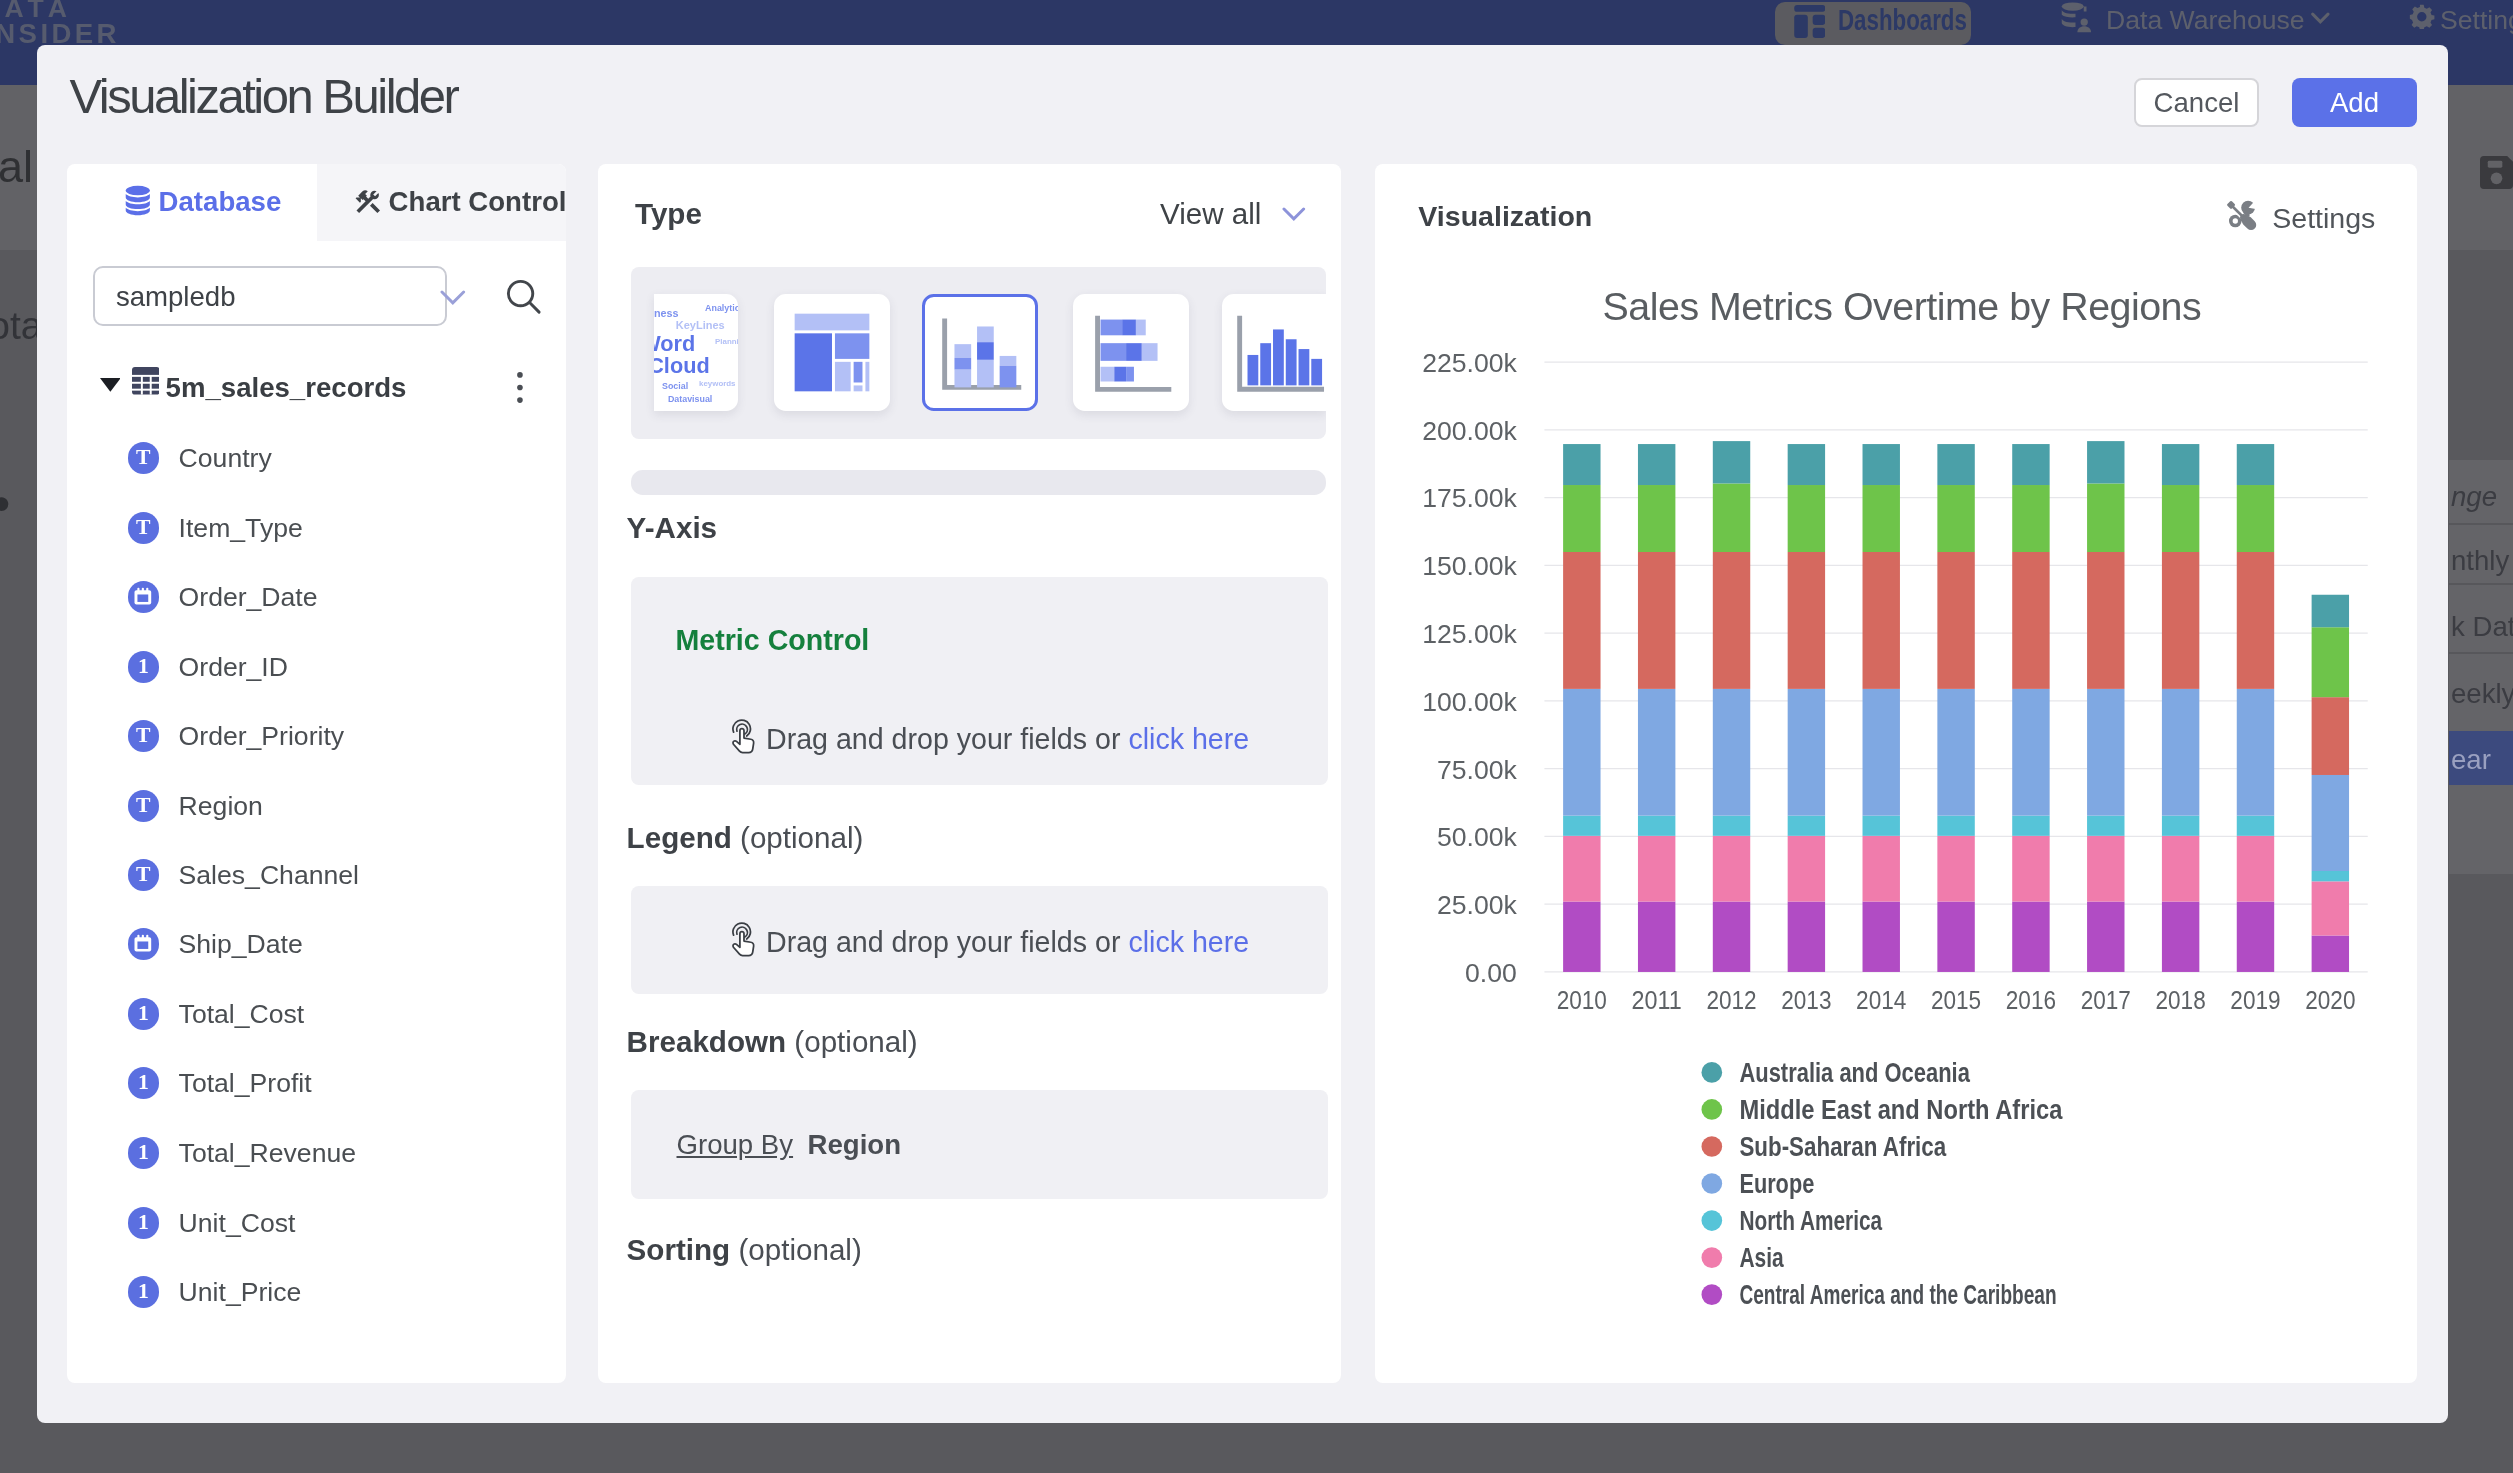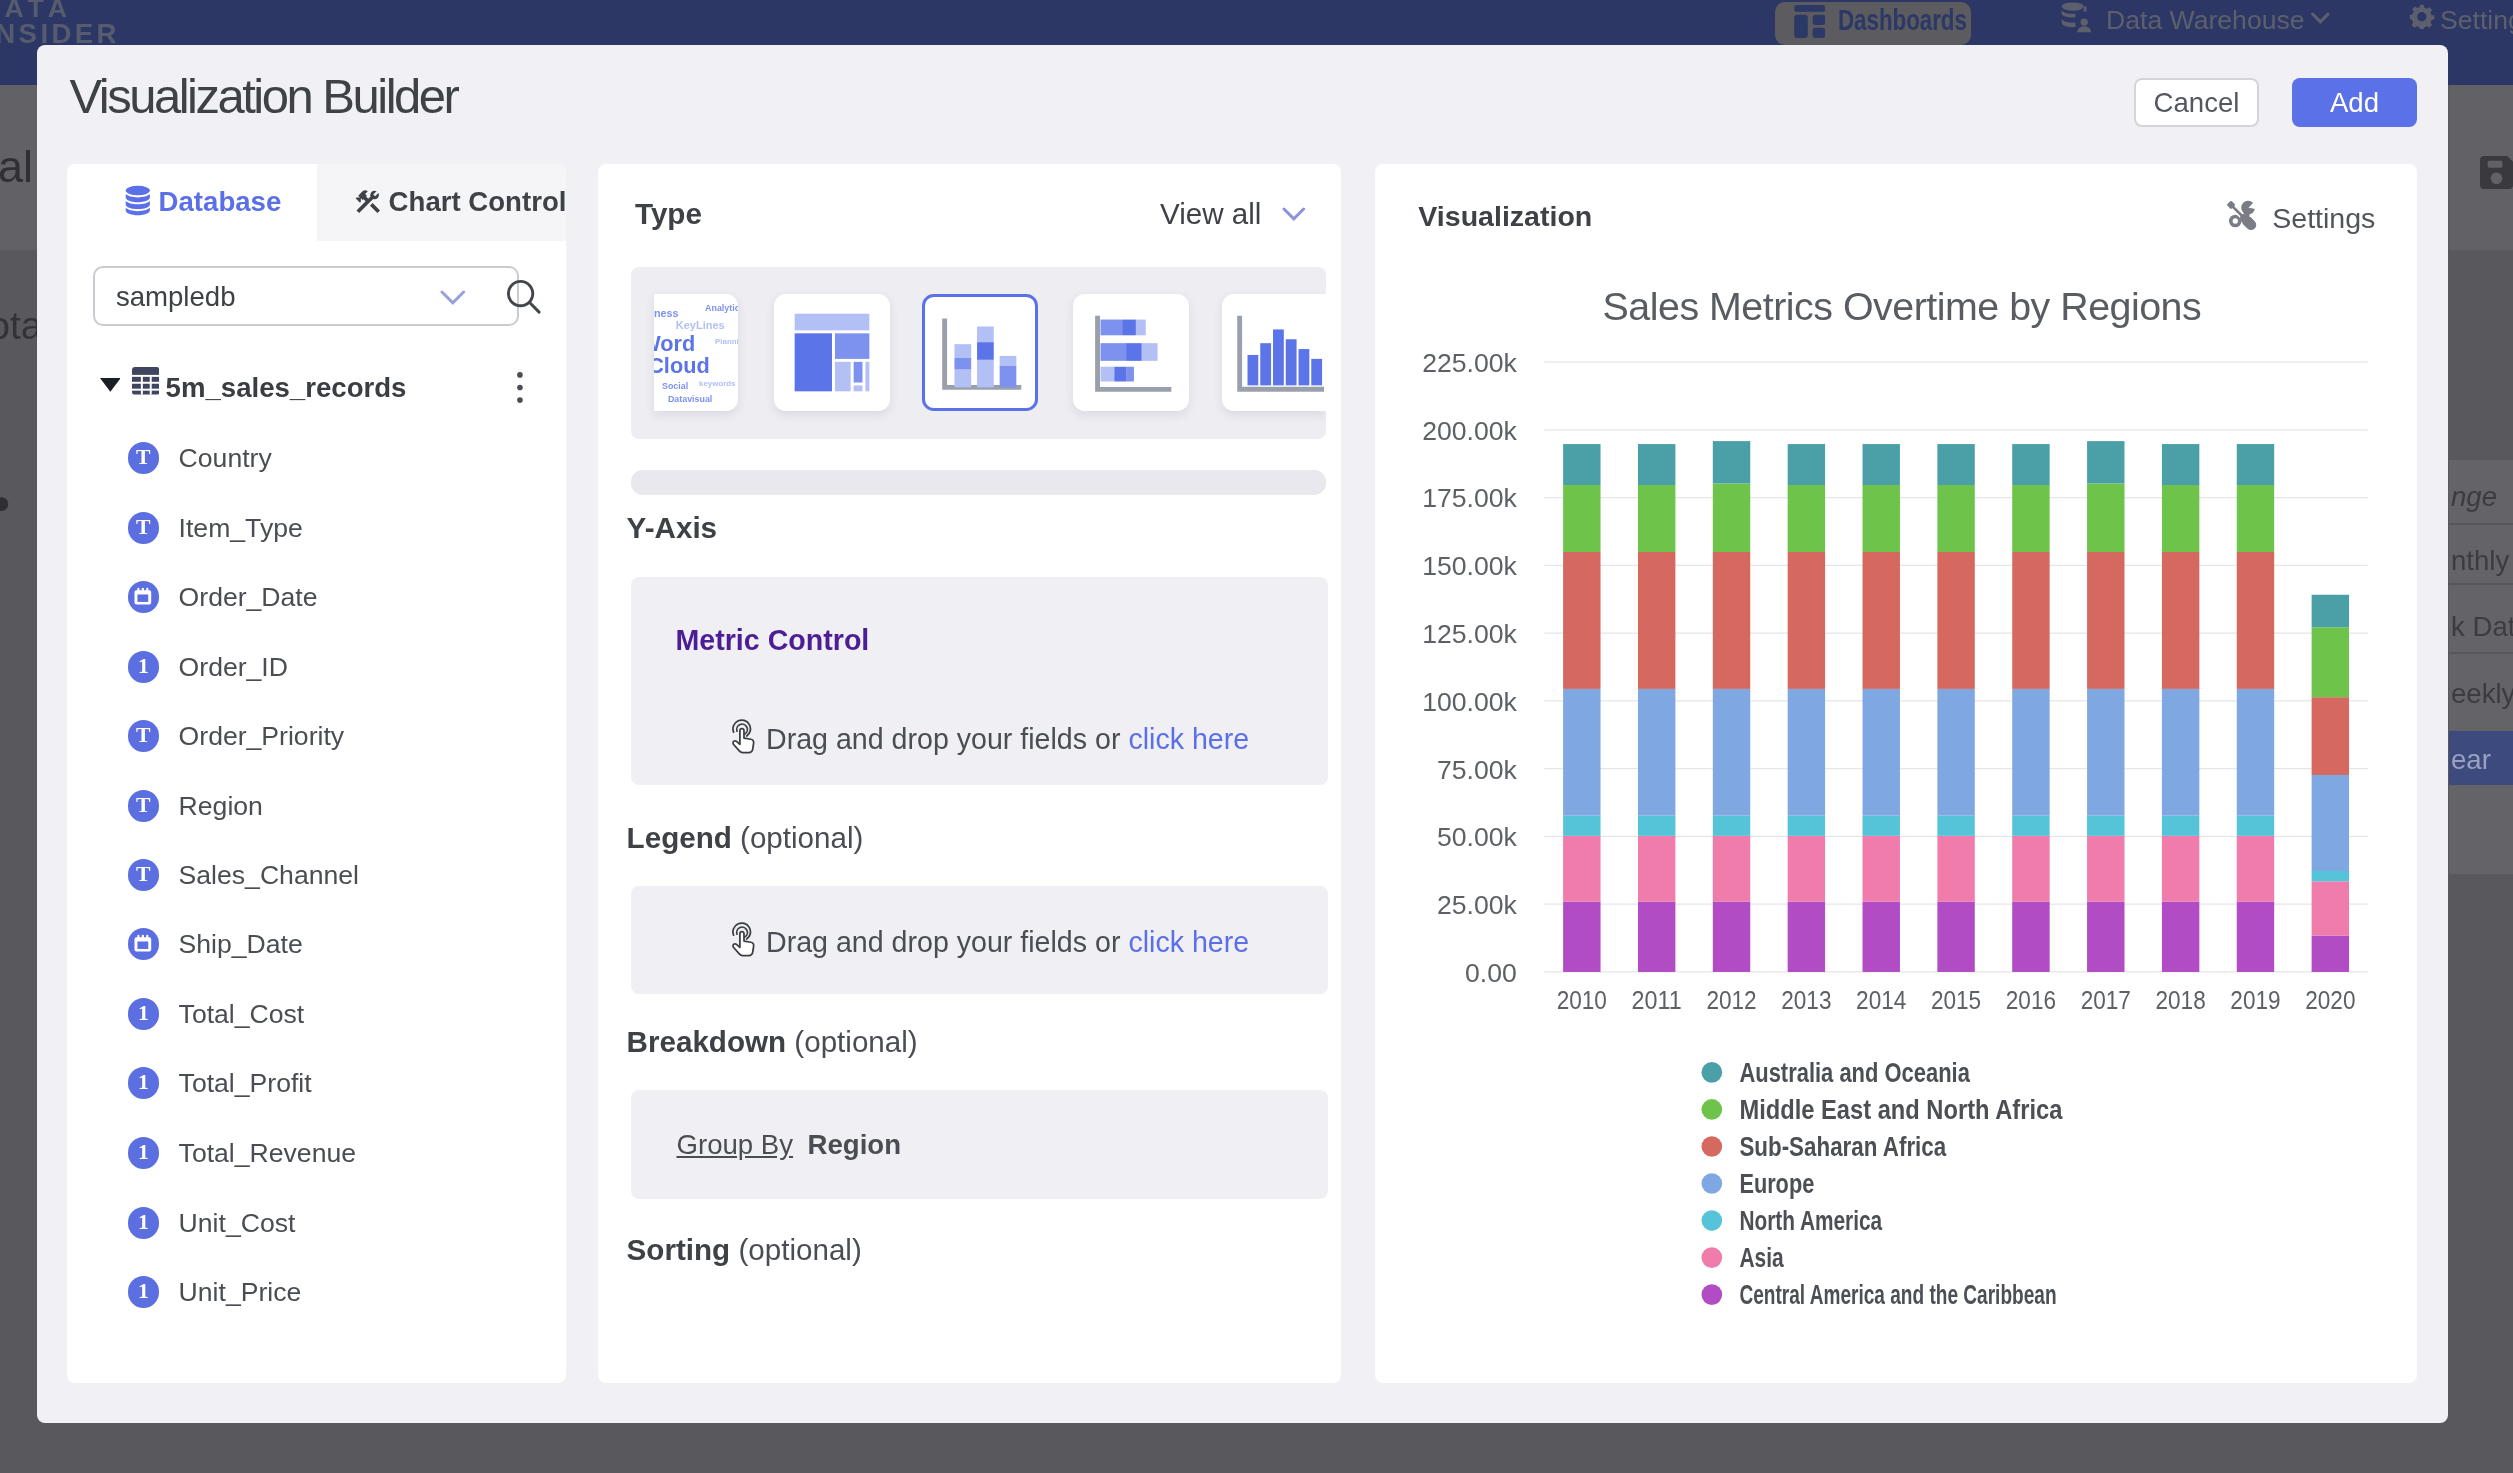--- a/index.html
+++ b/index.html
@@ -37,21 +37,21 @@
 .card { position:absolute; top:119px; height:1219px; background:#fff; border-radius:7.9px; }
 #card-left { left:29.6px; width:499px; }
 #card-mid { left:561px; width:743px; }
 #card-right { left:1338px; width:1042px; }
 
 
 #cctab { position:absolute; left:250px; top:0; width:249px; height:77px; background:#f5f5f8; border-radius:0 7.9px 0 0; }
 .tabtxt { position:absolute; font-size:27.6px; font-weight:bold; top:21.7px; white-space:nowrap; }
 #tab-db { left:92px; color:#5b6fe8; }
 #tab-cc { left:322px; color:#3e4247; }
-#selbox { position:absolute; left:26.6px; top:102px; width:426px; height:60px; border:2px solid #c9cbd3; border-radius:9.9px; background:#fff; }
+#selbox { position:absolute; left:26.6px; top:102px; width:354px; height:60px; border:2px solid #c9cbd3; border-radius:9.9px; background:#fff; }
 #selbox .val { position:absolute; left:20.7px; top:12.8px; font-size:27.6px; color:#3e4247; }
 #treerow { position:absolute; left:0; top:200px; width:499px; height:47px; }
 #treerow .name { position:absolute; left:99px; top:7.9px; font-size:27.6px; font-weight:bold; color:#3a3e43; }
 .field { position:absolute; left:0; width:499px; height:47px; }
 .fico { position:absolute; left:61px; top:-1px; width:31.5px; height:31.5px; border-radius:50%; background:#5b6fe0; color:#fff; text-align:center; }
 .fico span { font-family:"Liberation Serif", serif; font-size:21.7px; font-weight:bold; line-height:31.5px; }
 .fname { position:absolute; left:112px; top:0px; font-size:26.6px; color:#4a4e52; }
 
 
 .seclabel { position:absolute; left:28.6px; font-size:29.6px; font-weight:bold; color:#3e4247; }
@@ -321,21 +321,21 @@
             <rect x="52" y="36" width="11" height="57" fill="#5b74e8"></rect>
             <rect x="65" y="46" width="11" height="47" fill="#5b74e8"></rect>
             <rect x="78" y="56" width="11" height="37" fill="#5b74e8"></rect>
             <rect x="91" y="66" width="11" height="27" fill="#5b74e8"></rect>
           </svg></div>
       </div>
     <div id="scrolltrack"></div>
 
     <div class="seclabel" style="left:28.6px; top:347px;">Y-Axis</div>
     <div class="graybox" style="top:413px; height:208px;">
-      <div style="position:absolute; left:45px; top:47px; font-size:28.6px; font-weight:bold; color:#4c1d95;">Metric Control</div>
+      <div style="position:absolute; left:45px; top:47px; font-size:28.6px; font-weight:bold; color:#15803d;">Metric Control</div>
       <div class="dragline" style="left:98px; top:142px;"><svg width="29.6" height="37" viewBox="0 0 30 38">
             <g fill="none" stroke="#3a3e44" stroke-width="1.8" stroke-linecap="round" stroke-linejoin="round">
               <path d="M4.5 13.5 a9 9 0 1 1 13.5 4"></path>
               <path d="M8 12.5 a5.5 5.5 0 1 1 8 3"></path>
               <path d="M11 12 v14 l-3.5-3 c-1.5-1.2-3.6-.4-3.6 1.5 c0 .6.2 1.2.7 1.7 l6 6.8 c.8.9 2 1.5 3.2 1.5 h6.1 c2.2 0 4-1.6 4.3-3.8 l.9-6 c.3-1.9-1-3.6-2.9-3.9 l-7-1.2 v-7.6 a2.1 2.1 0 0 0-4.2 0 z" fill="#fff"></path>
             </g>
           </svg>Drag and drop your fields or <span class="ch">click here</span></div>
     </div>
     <div class="seclabel" style="left:28.6px; top:657px;">Legend <span class="opt">(optional)</span></div>
     <div class="graybox" style="top:722px; height:108px;">

